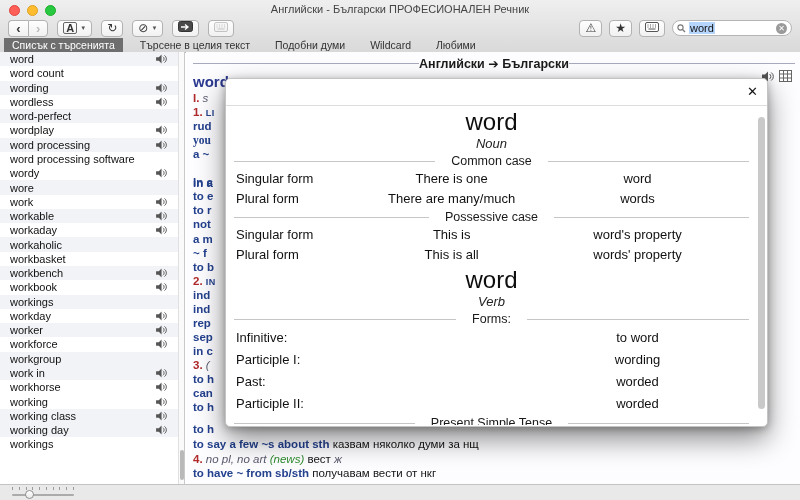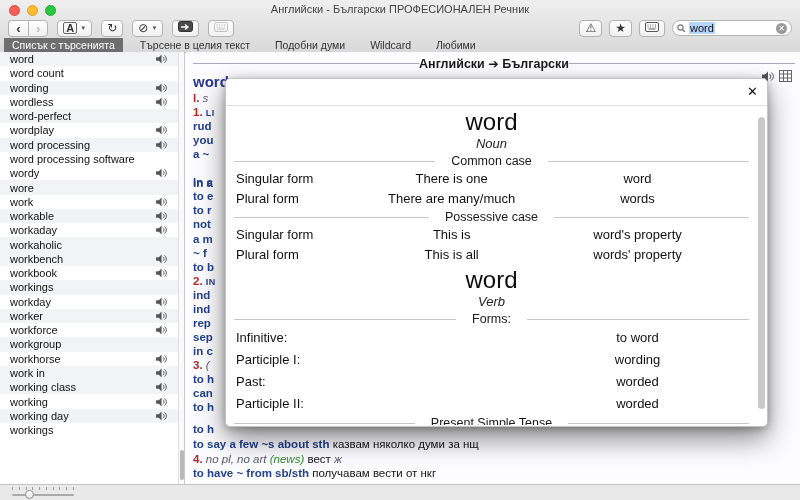--- a/index.html
+++ b/index.html
@@ -266,20 +266,23 @@
         <span class="spk">
           <svg width="12" height="10" viewBox="0 0 13 11">
             <polygon points="0,3.5 3,3.5 6,0.5 6,10.5 3,7.5 0,7.5" fill="#555"></polygon>
             <path d="M7.5 3 A3 3 0 0 1 7.5 8 M9.2 1.5 A4.8 4.8 0 0 1 9.2 9.5" stroke="#555" fill="none" stroke-width="1"></path>
           </svg>
         </span>
       </div>
       <div class="srow alt">
         <span>workaholic</span>
       </div>
+      <div class="srow">
+        <span>workbasket</span>
+      </div>
       <div class="srow alt">
         <span>workbench</span>
         <span class="spk">
           <svg width="12" height="10" viewBox="0 0 13 11">
             <polygon points="0,3.5 3,3.5 6,0.5 6,10.5 3,7.5 0,7.5" fill="#555"></polygon>
             <path d="M7.5 3 A3 3 0 0 1 7.5 8 M9.2 1.5 A4.8 4.8 0 0 1 9.2 9.5" stroke="#555" fill="none" stroke-width="1"></path>
           </svg>
         </span>
       </div>
       <div class="srow">
@@ -317,49 +320,49 @@
         <span class="spk">
           <svg width="12" height="10" viewBox="0 0 13 11">
             <polygon points="0,3.5 3,3.5 6,0.5 6,10.5 3,7.5 0,7.5" fill="#555"></polygon>
             <path d="M7.5 3 A3 3 0 0 1 7.5 8 M9.2 1.5 A4.8 4.8 0 0 1 9.2 9.5" stroke="#555" fill="none" stroke-width="1"></path>
           </svg>
         </span>
       </div>
       <div class="srow alt">
         <span>workgroup</span>
       </div>
+      <div class="srow alt">
+        <span>work in</span>
+        <span class="spk">
+          <svg width="12" height="10" viewBox="0 0 13 11">
+            <polygon points="0,3.5 3,3.5 6,0.5 6,10.5 3,7.5 0,7.5" fill="#555"></polygon>
+            <path d="M7.5 3 A3 3 0 0 1 7.5 8 M9.2 1.5 A4.8 4.8 0 0 1 9.2 9.5" stroke="#555" fill="none" stroke-width="1"></path>
+          </svg>
+        </span>
+      </div>
       <div class="srow">
         <span>workhorse</span>
         <span class="spk">
           <svg width="12" height="10" viewBox="0 0 13 11">
             <polygon points="0,3.5 3,3.5 6,0.5 6,10.5 3,7.5 0,7.5" fill="#555"></polygon>
             <path d="M7.5 3 A3 3 0 0 1 7.5 8 M9.2 1.5 A4.8 4.8 0 0 1 9.2 9.5" stroke="#555" fill="none" stroke-width="1"></path>
           </svg>
         </span>
       </div>
-      <div class="srow alt">
-        <span>work in</span>
+      <div class="srow">
+        <span>working</span>
         <span class="spk">
           <svg width="12" height="10" viewBox="0 0 13 11">
             <polygon points="0,3.5 3,3.5 6,0.5 6,10.5 3,7.5 0,7.5" fill="#555"></polygon>
             <path d="M7.5 3 A3 3 0 0 1 7.5 8 M9.2 1.5 A4.8 4.8 0 0 1 9.2 9.5" stroke="#555" fill="none" stroke-width="1"></path>
           </svg>
         </span>
       </div>
       <div class="srow alt">
         <span>working class</span>
-        <span class="spk">
-          <svg width="12" height="10" viewBox="0 0 13 11">
-            <polygon points="0,3.5 3,3.5 6,0.5 6,10.5 3,7.5 0,7.5" fill="#555"></polygon>
-            <path d="M7.5 3 A3 3 0 0 1 7.5 8 M9.2 1.5 A4.8 4.8 0 0 1 9.2 9.5" stroke="#555" fill="none" stroke-width="1"></path>
-          </svg>
-        </span>
-      </div>
-      <div class="srow">
-        <span>working</span>
         <span class="spk">
           <svg width="12" height="10" viewBox="0 0 13 11">
             <polygon points="0,3.5 3,3.5 6,0.5 6,10.5 3,7.5 0,7.5" fill="#555"></polygon>
             <path d="M7.5 3 A3 3 0 0 1 7.5 8 M9.2 1.5 A4.8 4.8 0 0 1 9.2 9.5" stroke="#555" fill="none" stroke-width="1"></path>
           </svg>
         </span>
       </div>
       <div class="srow alt">
         <span>working day</span>
         <span class="spk">
@@ -391,21 +394,21 @@
       <span><svg width="13" height="12" viewBox="0 0 13 12">
             <rect x="0.5" y="0.5" width="12" height="11" fill="#fff" stroke="#666"></rect>
             <path d="M0.5 4 h12 M0.5 8 h12 M4.5 0.5 v11 M8.5 0.5 v11" stroke="#666" stroke-width="1"></path>
           </svg></span>
     </div>
     <div class="entry-lines">
         <div class="eline" style="top: 23px;"><span class="seg-head">word</span></div>
         <div class="eline" style="top: 40px;"><span class="seg-num">I. </span><span class="seg-it">s</span></div>
         <div class="eline" style="top: 54.05px;"><span class="seg-num">1. </span><span class="seg-sc">LI</span></div>
         <div class="eline" style="top: 68.1px;"><span class="seg-en">rud</span></div>
-        <div class="eline" style="top: 82.15px;"><span class="seg-en">you</span></div>
+        <div class="eline" style="top: 82.15px; font-family: Liberation Serif, serif;"><span class="seg-en">you</span></div>
         <div class="eline" style="top: 96.2px;"><span class="seg-en">a ~</span></div>
         <div class="eline" style="top: 125px;"><span class="seg-en">in a</span></div>
         <div class="eline" style="top: 124.3px;"><span class="seg-en">in c</span></div>
         <div class="eline" style="top: 138.35px;"><span class="seg-en">to e</span></div>
         <div class="eline" style="top: 152.4px;"><span class="seg-en">to r</span></div>
         <div class="eline" style="top: 166.45px;"><span class="seg-en">not</span></div>
         <div class="eline" style="top: 180.5px;"><span class="seg-en">a m</span></div>
         <div class="eline" style="top: 194.55px;"><span class="seg-en">~ f</span></div>
         <div class="eline" style="top: 208.6px;"><span class="seg-en">to b</span></div>
         <div class="eline" style="top: 222.65px;"><span class="seg-num">2. </span><span class="seg-sc">IN</span></div>

